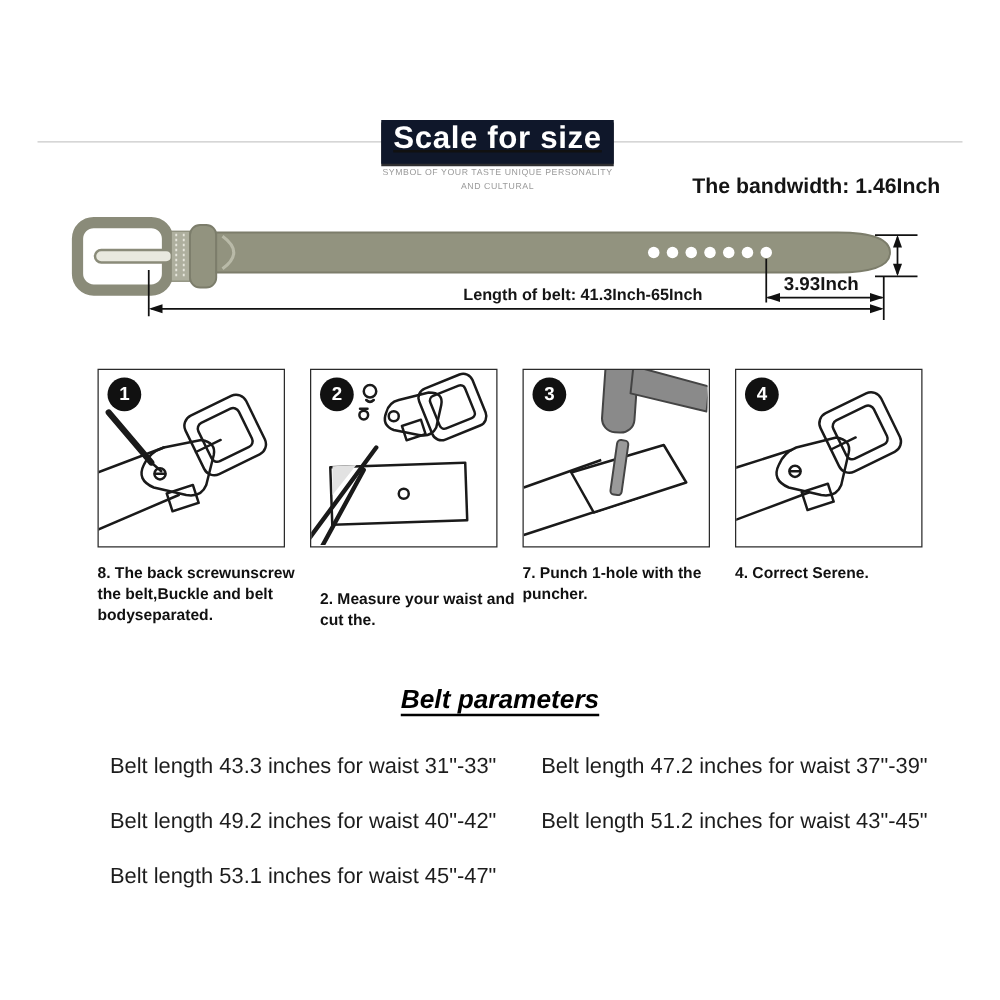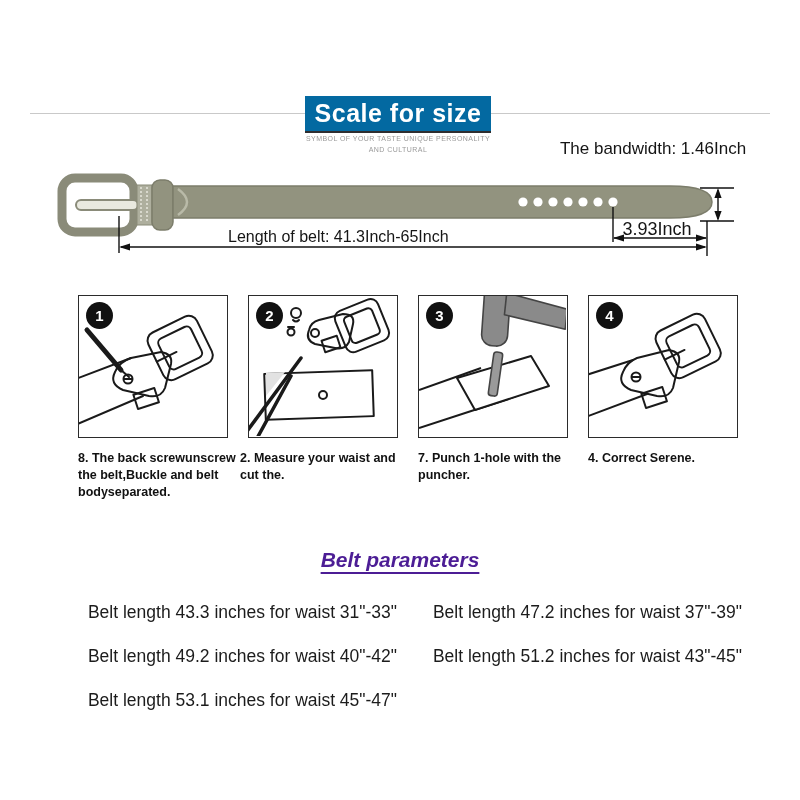--- a/index.html
+++ b/index.html
@@ -2,46 +2,46 @@
 <html><head>
 <meta charset="utf-8">
 <style>
   html,body{margin:0;padding:0;background:#fff;}
   #canvas{position:relative;width:800px;height:800px;background:#ffffff;overflow:hidden;
           font-family:"Liberation Sans",sans-serif;color:#111;}
   .abs{position:absolute;}
 
   
   .rule{position:absolute;left:30px;right:30px;top:113px;height:1px;background:#c9c9c9;}
-  .banner{position:absolute;left:305px;top:96px;width:186px;height:35px;background:#0369a1;
-          display:flex;align-items:center;justify-content:center;z-index:2;
-          box-shadow:0 2px 0 #2e2e30;}
+  .banner{position:absolute;left:305px;top:96px;width:186px;height:35px;background:#0f172a;
+          display:flex;align-items:flex-start;justify-content:center;z-index:2;
+          box-shadow:0 2px 0 #2e2e30;text-decoration:underline;}
   .banner span{color:#fff;font-size:25px;font-weight:700;letter-spacing:.5px;}
   .subtitle{position:absolute;left:250px;top:134px;width:296px;text-align:center;
             font-size:7px;letter-spacing:.45px;color:#9a9a9a;line-height:1.55;}
 
   
-  .dim-label{position:absolute;font-weight:400;color:#151515;}
+  .dim-label{position:absolute;font-weight:700;color:#151515;}
   .bandwidth{left:545px;top:139px;width:216px;text-align:center;font-size:17px;}
-  .lengthlbl{left:228px;top:228px;width:306px;text-align:left;font-size:16px;}
-  .tiplbl{left:607px;top:219px;width:100px;text-align:center;font-size:18px;}
+  .lengthlbl{left:256px;top:228px;width:306px;text-align:right;font-size:13px;}
+  .tiplbl{left:607px;top:219px;width:100px;text-align:center;font-size:15px;}
 
   
   .panel{position:absolute;top:295px;width:150px;height:143px;border:1.6px solid #2b2b2b;
          background:#fff;box-sizing:border-box;}
   .badge{position:absolute;left:7px;top:6px;width:27px;height:27px;border-radius:50%;
          background:#111;color:#fff;display:flex;align-items:center;justify-content:center;
          font-size:15px;font-weight:700;z-index:2;}
   .panel svg{position:absolute;left:0;top:0;}
   .caption{position:absolute;top:450px;font-size:12.5px;font-weight:700;line-height:1.35;color:#111;}
 
   
   .param-head{position:absolute;left:0;top:548px;width:800px;text-align:center;
               font-size:21px;font-weight:700;font-style:italic;
-              text-decoration:underline;text-underline-offset:5px;color:#4c1d95;}
+              text-decoration:underline;text-underline-offset:5px;color:#000000;}
   .param-grid{position:absolute;left:70px;top:590px;width:690px;display:grid;
               grid-template-columns:1fr 1fr;grid-auto-rows:44px;}
   .param-cell{display:flex;align-items:center;justify-content:center;
               font-size:17.5px;color:#1c1c1c;white-space:nowrap;}
 </style>
 </head>
 <body>
 
 <div id="canvas">
 
@@ -177,21 +177,21 @@
           <line x1="-26" y1="-2" x2="-4" y2="-2"></line>
         </g>
         <rect x="54" y="94" width="22" height="15" transform="rotate(-18 65 101)"></rect>
         <circle cx="47" cy="81" r="4.5"></circle>
         <line x1="43" y1="81" x2="51" y2="81"></line>
       </g>
     </svg>
   </div>
 
   <div class="caption" style="left:78px;width:166px;">8. The back screwunscrew the belt,Buckle and belt bodyseparated.</div>
-  <div class="caption" style="left:240px;width:160px;">2. Measure your waist and cut the.</div>
+  <div class="caption" style="left:256px;width:160px;margin-top:21px;">2. Measure your waist and cut the.</div>
   <div class="caption" style="left:418px;width:150px;">7. Punch 1-hole with the puncher.</div>
   <div class="caption" style="left:588px;width:160px;">4. Correct Serene.</div>
 
   <div class="param-head">Belt parameters</div>
   <div class="param-grid">
     <div class="param-cell">Belt length 43.3 inches for waist 31"-33"</div>
     <div class="param-cell">Belt length 47.2 inches for waist 37"-39"</div>
     <div class="param-cell">Belt length 49.2 inches for waist 40"-42"</div>
     <div class="param-cell">Belt length 51.2 inches for waist 43"-45"</div>
     <div class="param-cell">Belt length 53.1 inches for waist 45"-47"</div>

